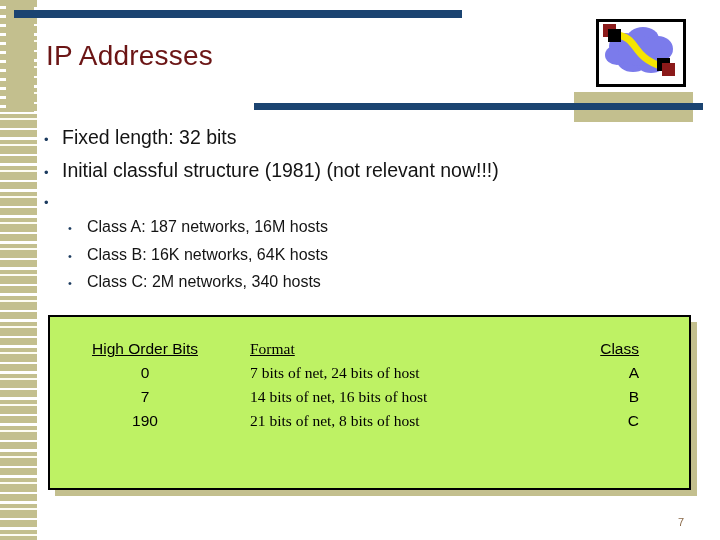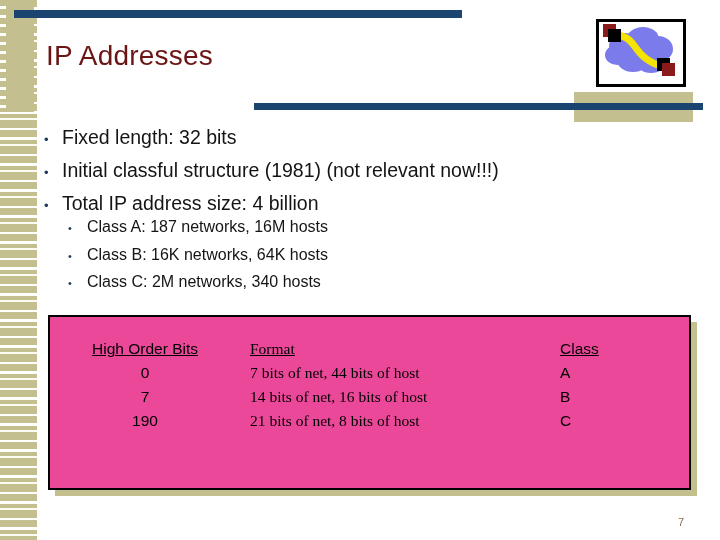--- a/index.html
+++ b/index.html
@@ -161,21 +161,21 @@
     width: 642px;
     height: 174px;
     background: #c3bf8e;
   }
   #table-box {
     position: absolute;
     left: 48px;
     top: 315px;
     width: 643px;
     height: 175px;
-    background: #ec4899;
+    background: #bef264;
     border: 2px solid #000000;
     box-sizing: border-box;
   }
   #bits-table {
     position: absolute;
     left: 0;
     top: 0;
     width: 100%;
     border-collapse: collapse;
     font-size: 15.5px;
@@ -188,21 +188,21 @@
     white-space: nowrap;
   }
   #bits-table thead th {
     padding-top: 20px;
   }
   #bits-table th span.hdr {
     text-decoration: underline;
   }
   .col-bits  { width: 190px; text-align: center; }
   .col-fmt   { width: 310px; text-align: left;   padding-left: 10px !important; font-family: Liberation Serif, serif; }
-  .col-class { text-align: left; padding-right: 50px !important; }
+  .col-class { text-align: right; padding-right: 50px !important; }
   thead .col-fmt { text-align: left; }
 
   
   #page-number {
     position: absolute;
     left: 678px;
     top: 516px;
     font-size: 11px;
     color: #8a6a4a;
   }
@@ -250,21 +250,20 @@
     <div class="bullet-l1">
       <span class="marker">•</span>
       <span class="text">Fixed length: 32 bits</span>
     </div>
     <div class="bullet-l1">
       <span class="marker">•</span>
       <span class="text">Initial classful structure (1981) (not relevant now!!!)</span>
     </div>
     <div class="bullet-l1">
       <span class="marker">•</span>
-      <span class="text">Total IP address size: 4 billion</span>
     </div>
   </div>
 
   <div id="sub-bullets">
     <div class="bullet-l2">
       <span class="marker">•</span>
       <span class="text">Class A: 187 networks, 16M hosts</span>
     </div>
     <div class="bullet-l2">
       <span class="marker">•</span>
@@ -282,21 +281,21 @@
       <thead>
         <tr>
           <th class="col-bits"><span class="hdr">High Order Bits</span></th>
           <th class="col-fmt"><span class="hdr">Format</span></th>
           <th class="col-class"><span class="hdr">Class</span></th>
         </tr>
       </thead>
       <tbody>
         <tr>
           <td class="col-bits">0</td>
-          <td class="col-fmt">7 bits of net, 44 bits of host</td>
+          <td class="col-fmt">7 bits of net, 24 bits of host</td>
           <td class="col-class">A</td>
         </tr>
         <tr>
           <td class="col-bits">7</td>
           <td class="col-fmt">14 bits of net, 16 bits of host</td>
           <td class="col-class">B</td>
         </tr>
         <tr>
           <td class="col-bits">190</td>
           <td class="col-fmt">21 bits of net, 8 bits of host</td>

